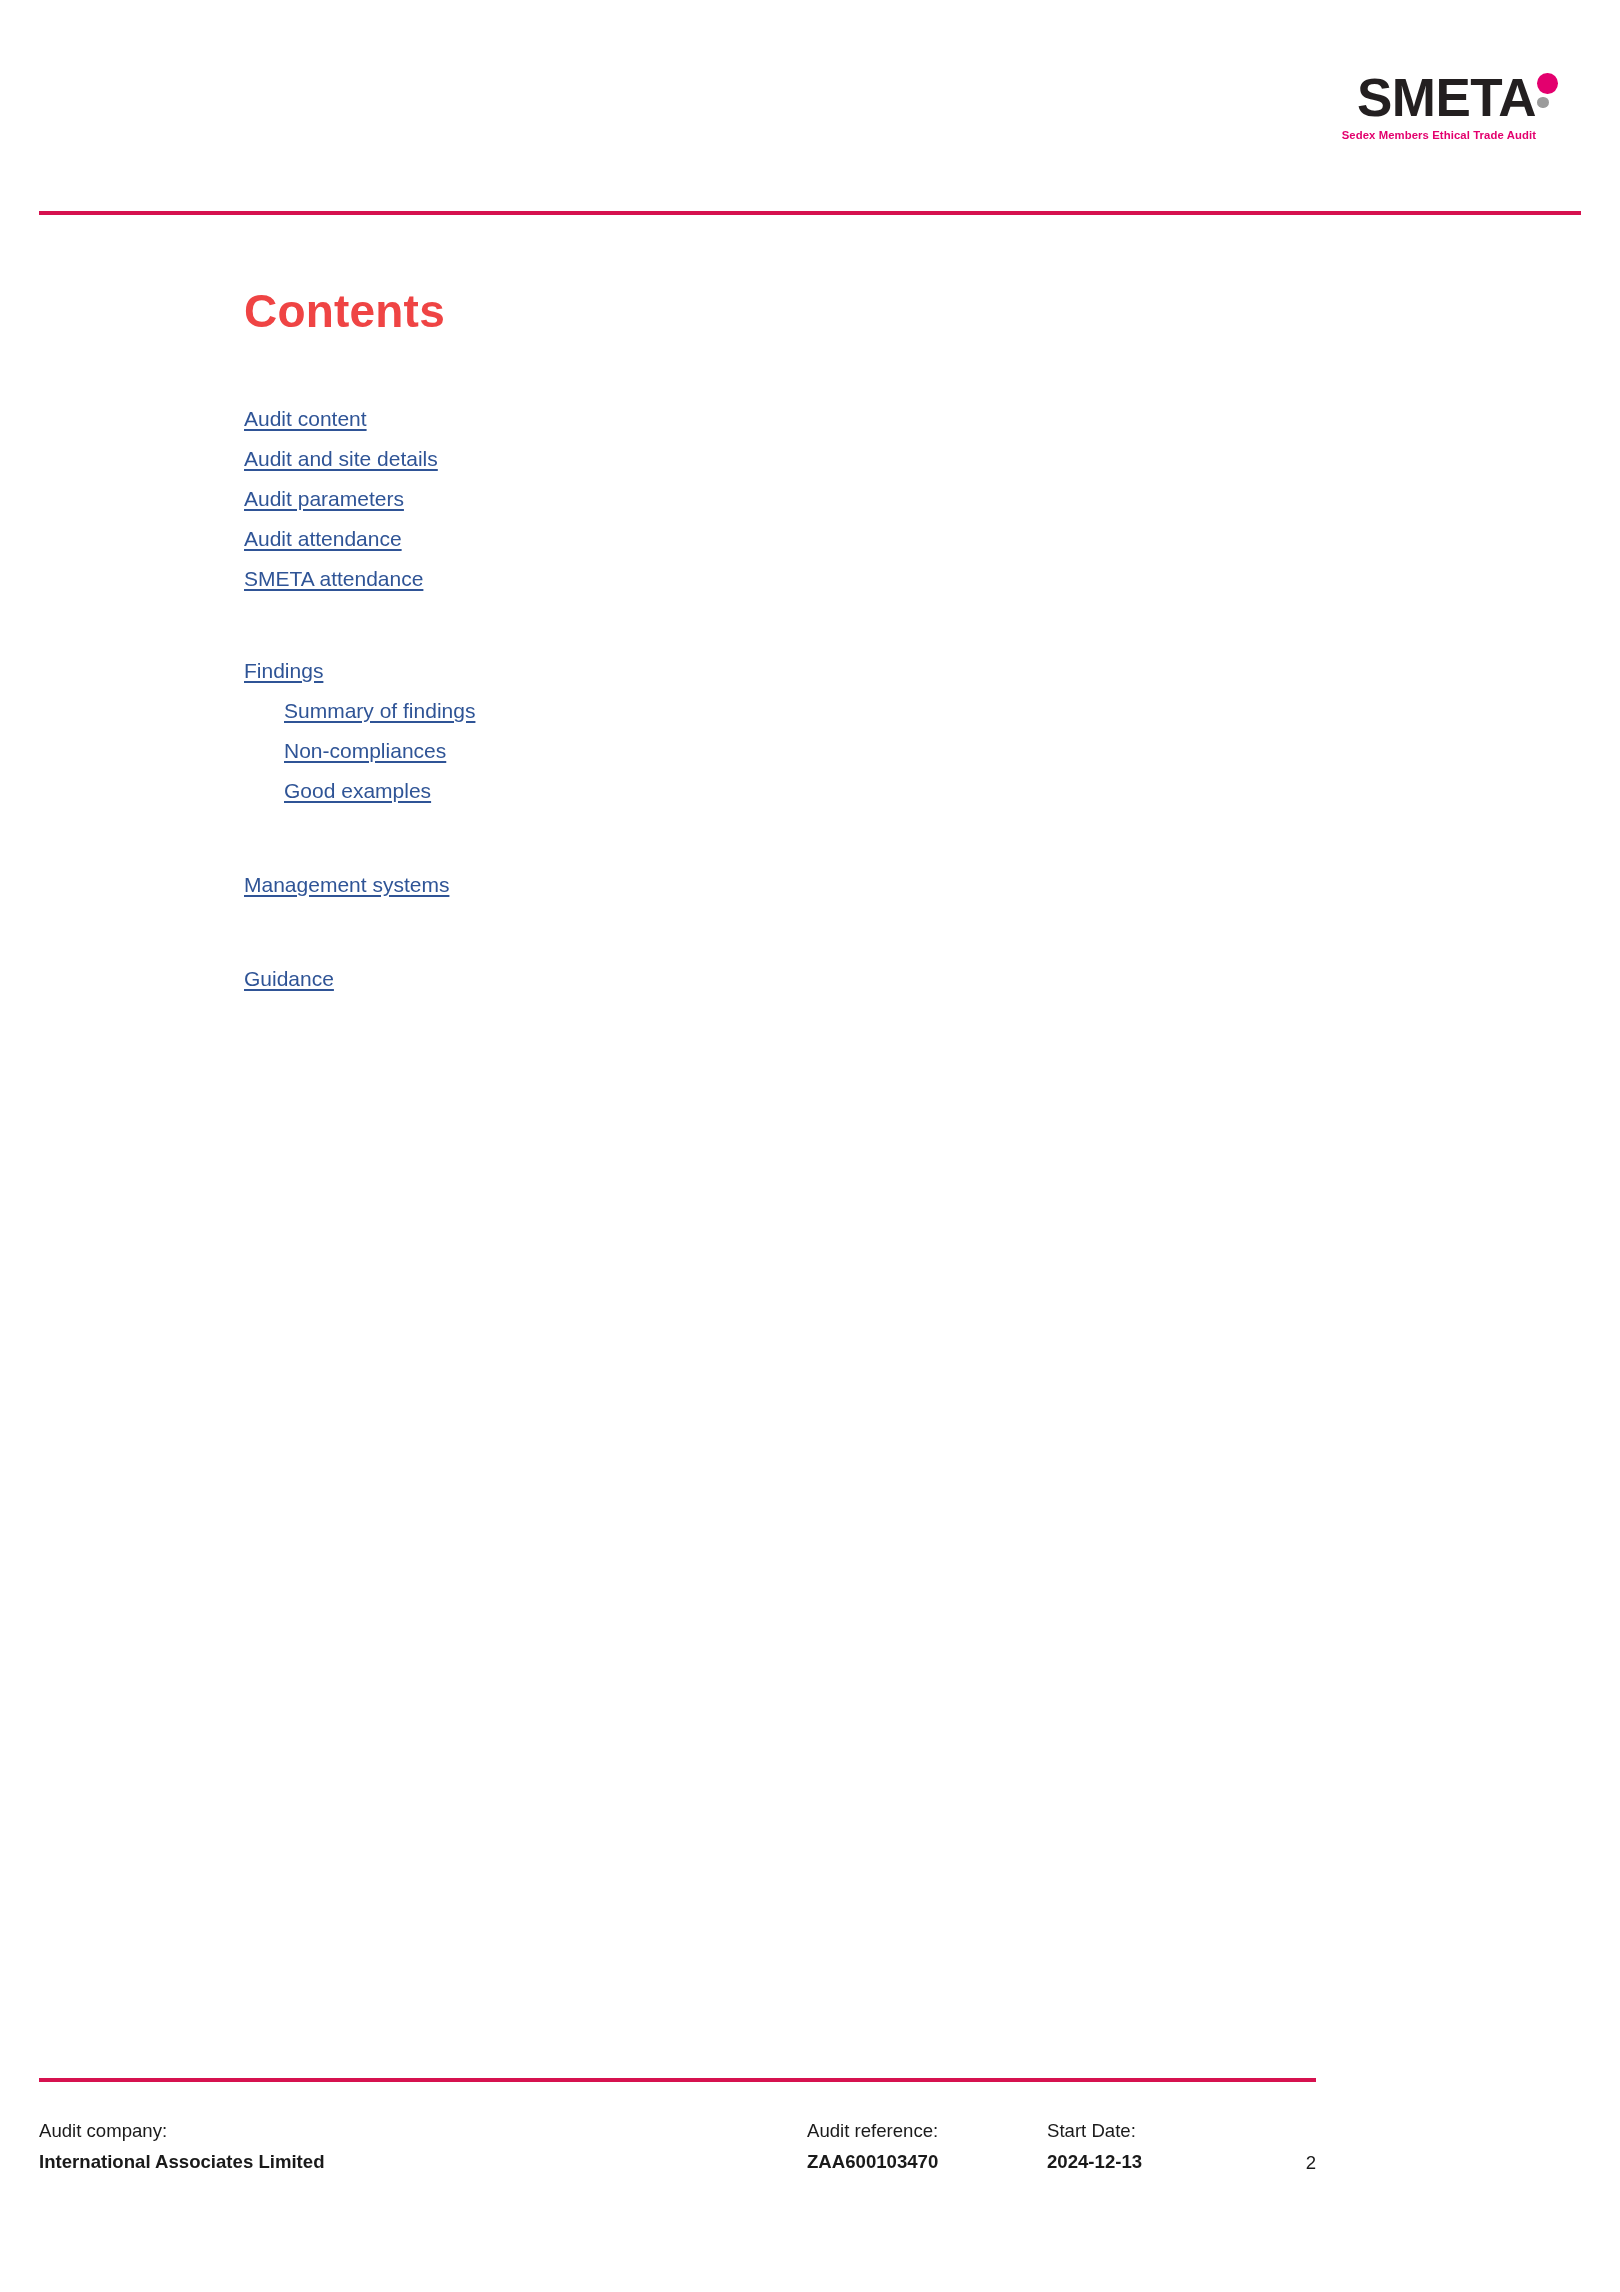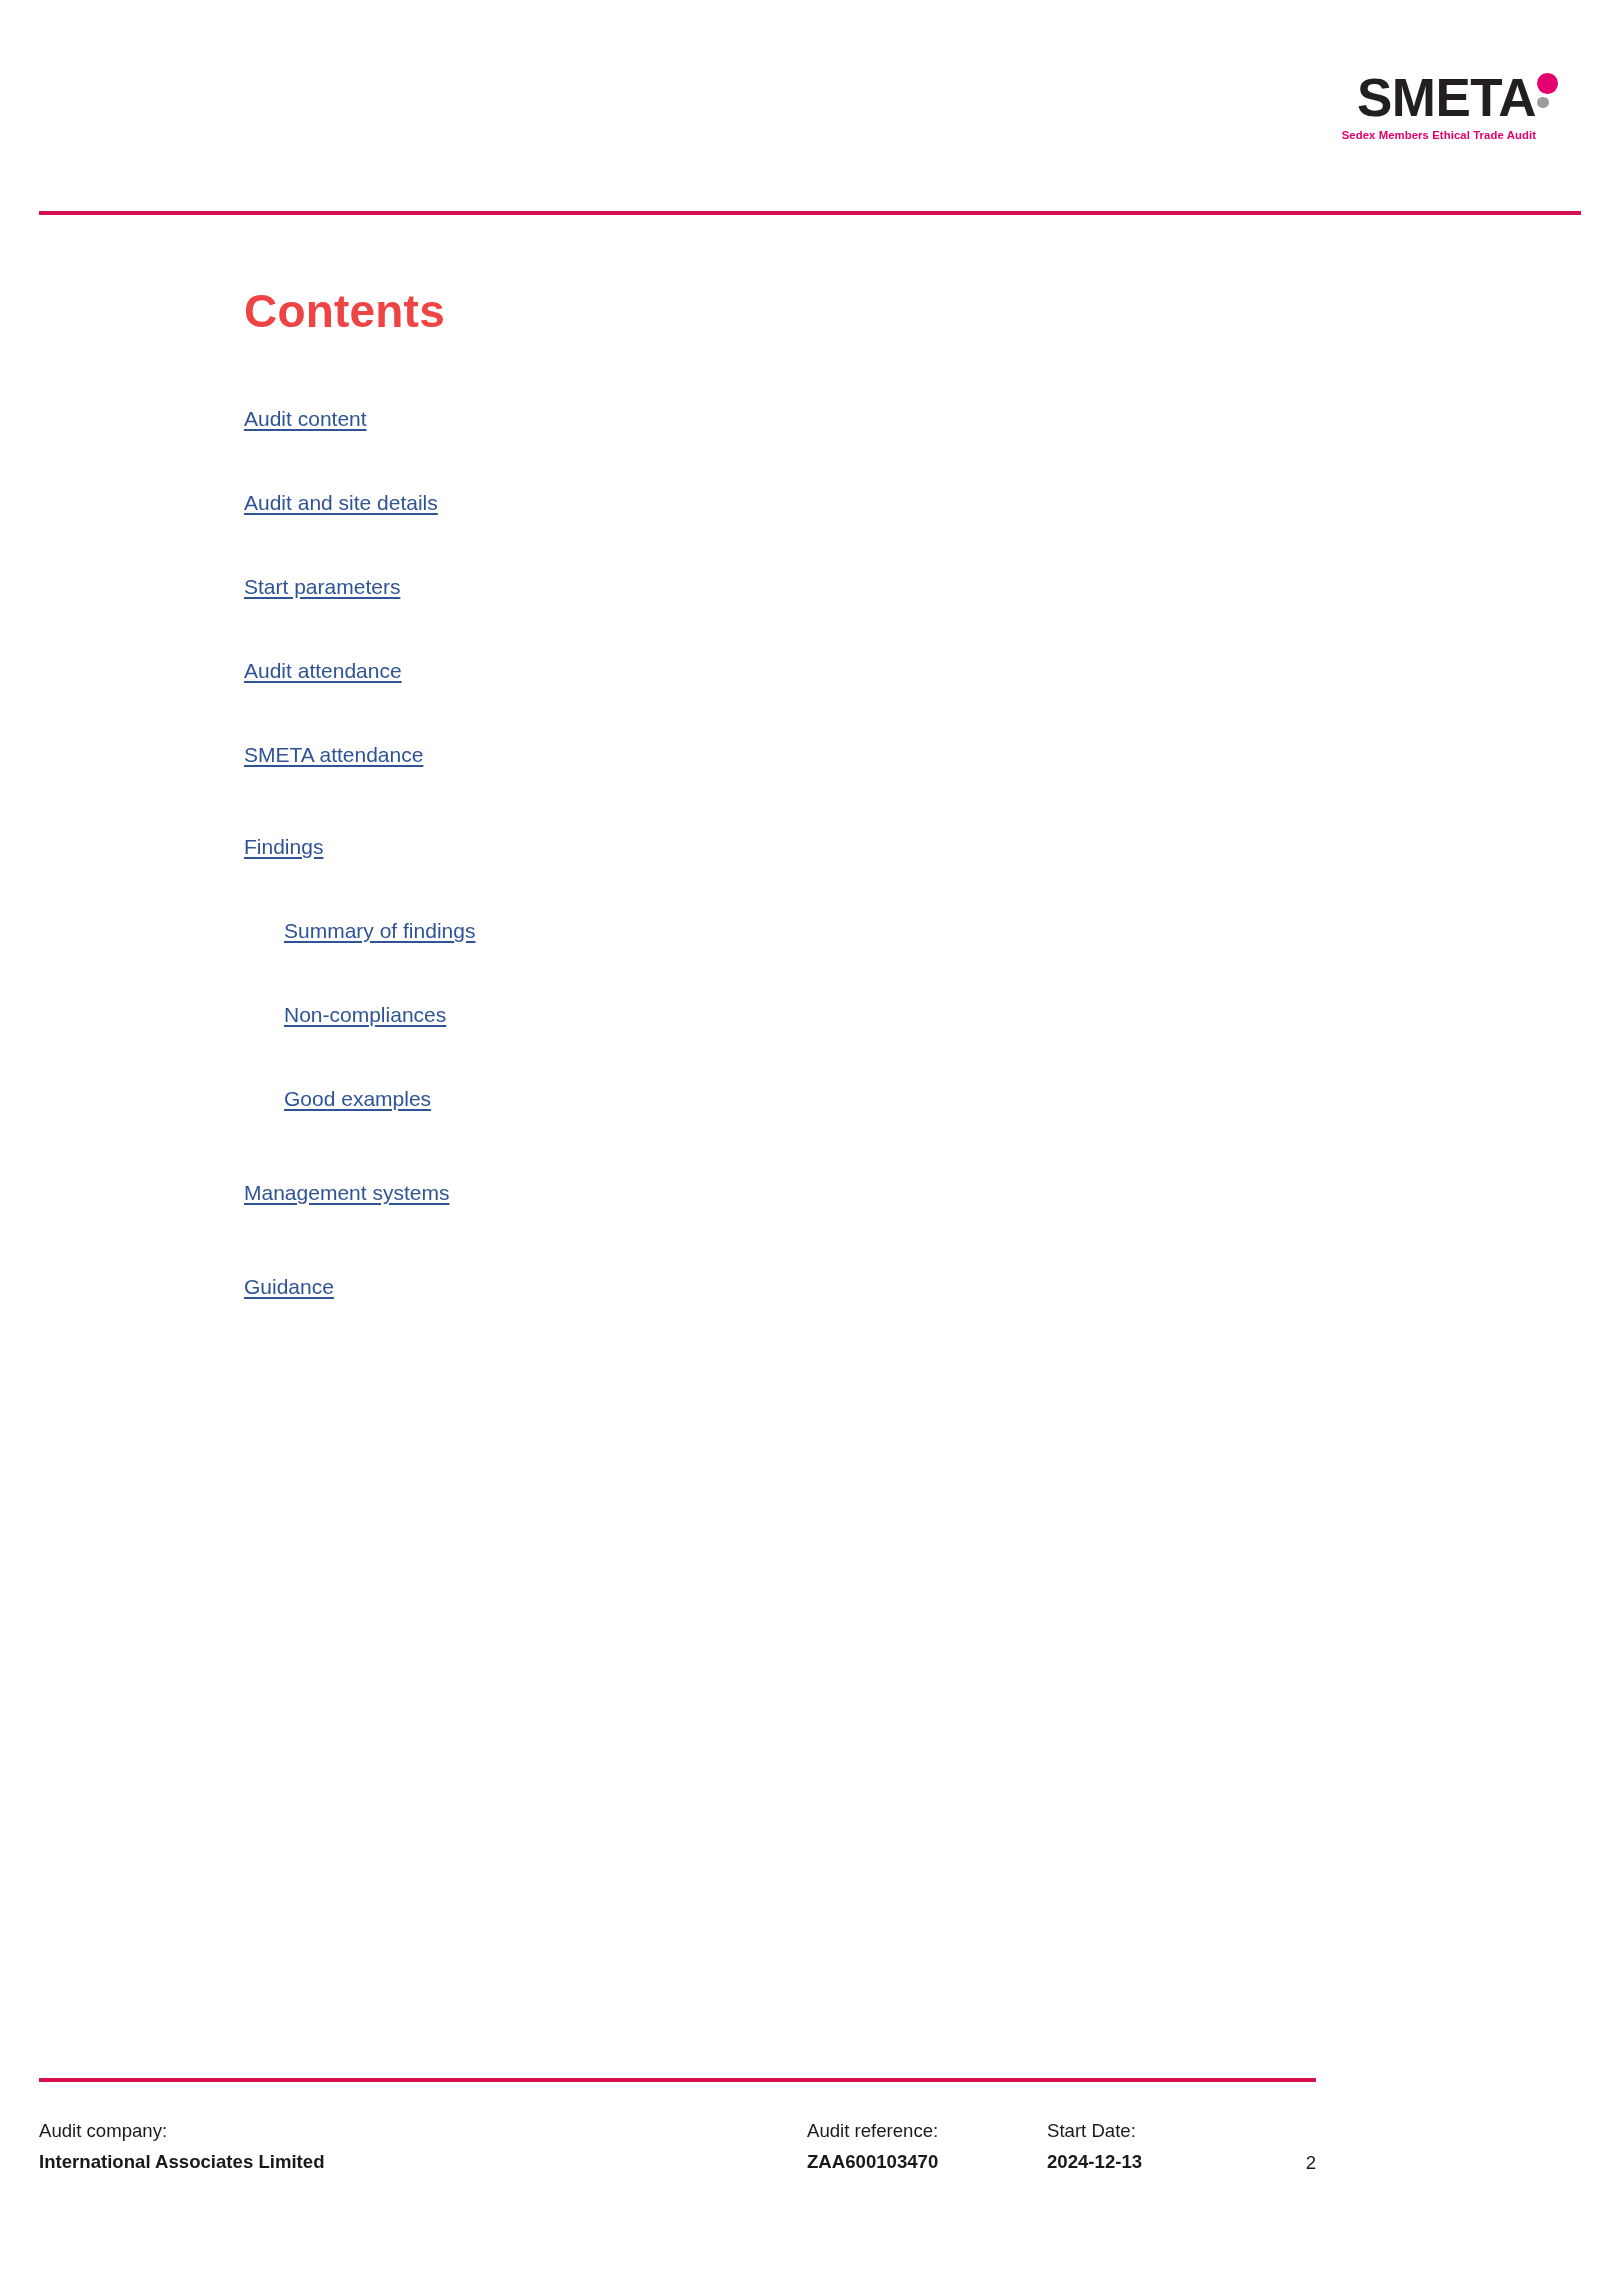--- a/index.html
+++ b/index.html
@@ -97,21 +97,21 @@
   }
   .toc {
     display: block;
   }
   .toc-entry {
     display: block;
     font-size: 21px;
     color: #2f5496;
     text-decoration: underline;
     text-underline-offset: 2.9px;
-    margin-bottom: 60px;
+    margin-bottom: 16px;
     width: fit-content;
     cursor: pointer;
   }
   .toc-entry.indent {
     margin-left: 40px;
   }
   .toc-entry.gap-before {
     margin-top: 68px;
   }
   .toc-entry.gap-before-lg {
@@ -177,21 +177,21 @@
     </div>
     <div class="header-rule"></div>
   </div>
 
   <div class="content">
     <h1 class="page-title">Contents</h1>
 
     <nav class="toc">
       <a class="toc-entry">Audit content</a>
       <a class="toc-entry">Audit and site details</a>
-      <a class="toc-entry">Start parameters</a>
+      <a class="toc-entry">Audit parameters</a>
       <a class="toc-entry">Audit attendance</a>
       <a class="toc-entry">SMETA attendance</a>
 
       <a class="toc-entry gap-before">Findings</a>
       <a class="toc-entry indent">Summary of findings</a>
       <a class="toc-entry indent">Non-compliances</a>
       <a class="toc-entry indent">Good examples</a>
 
       <a class="toc-entry gap-before-lg">Management systems</a>
 

